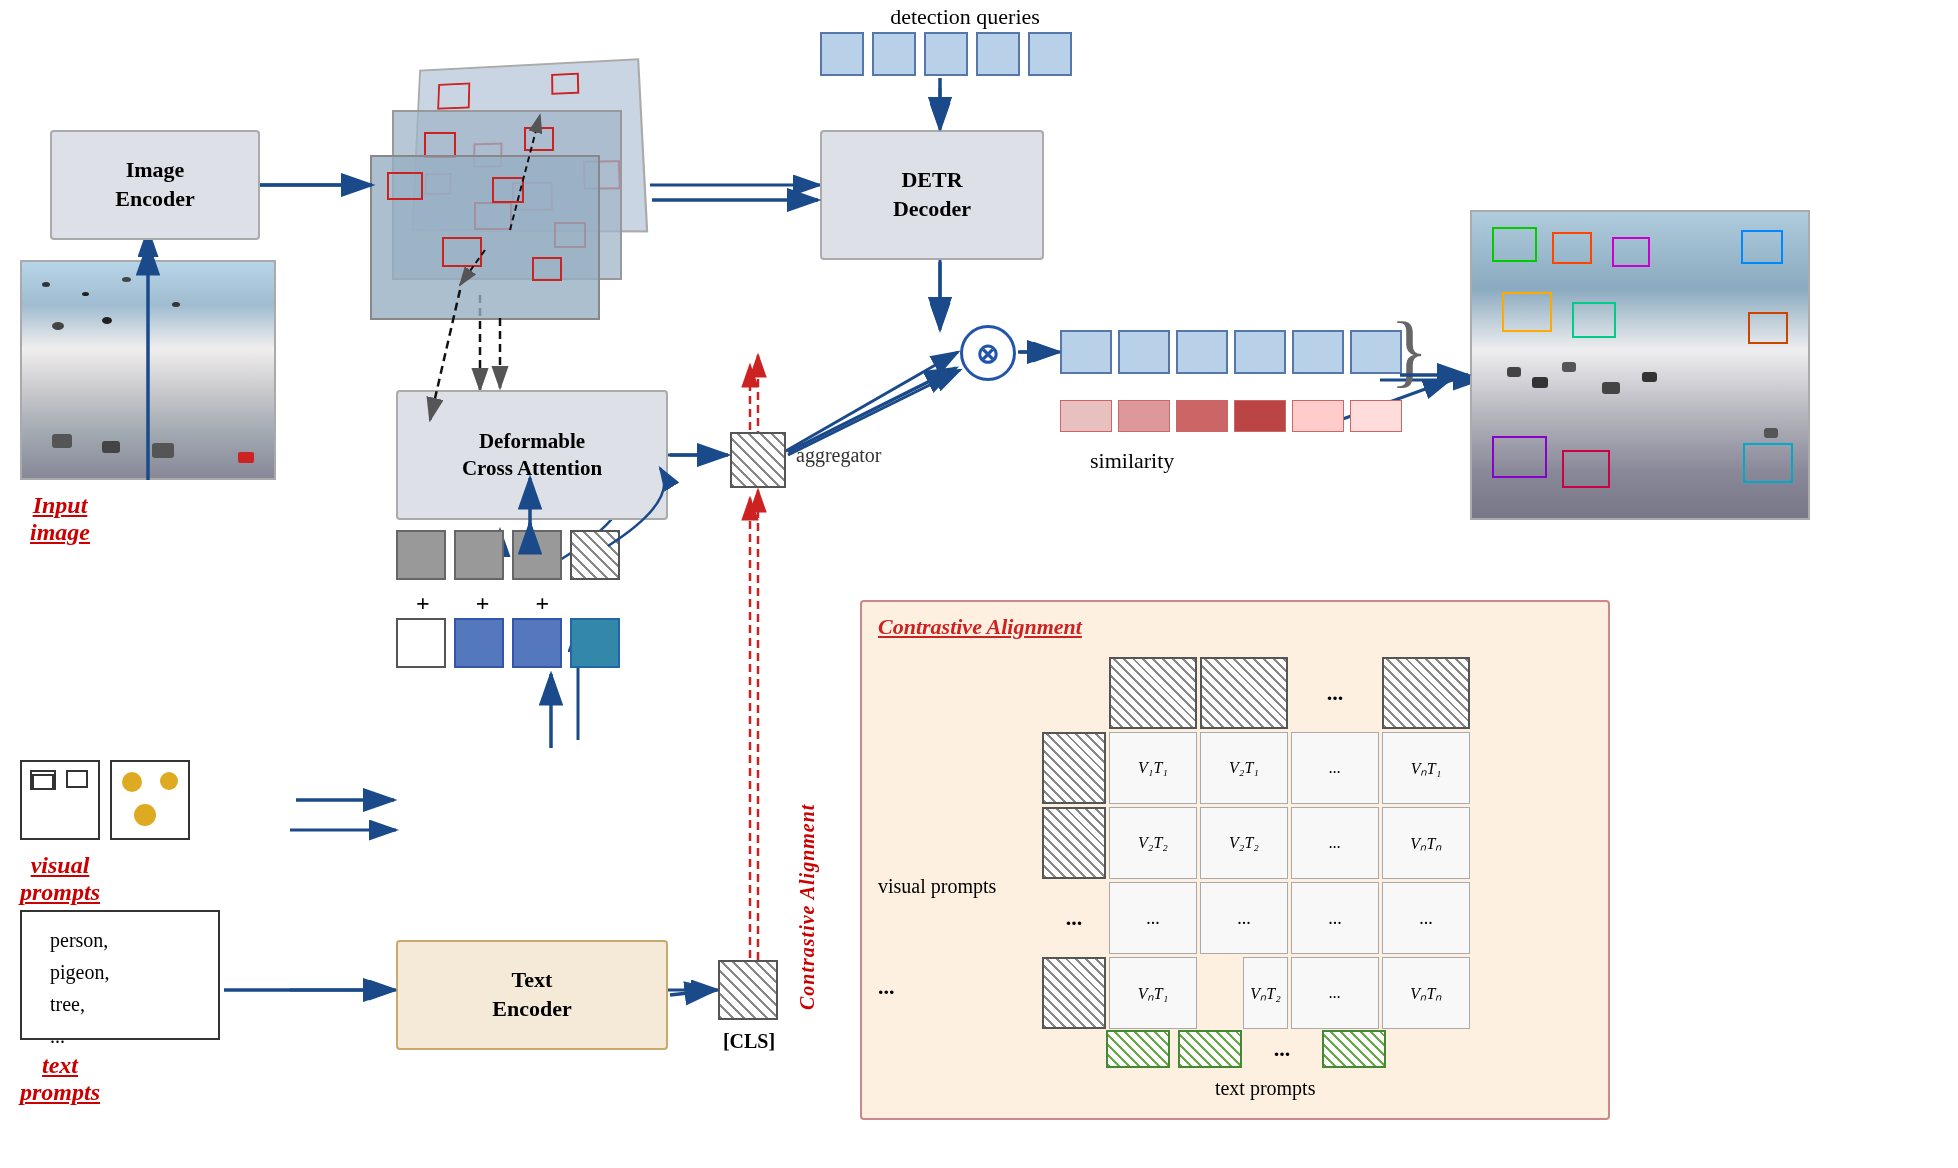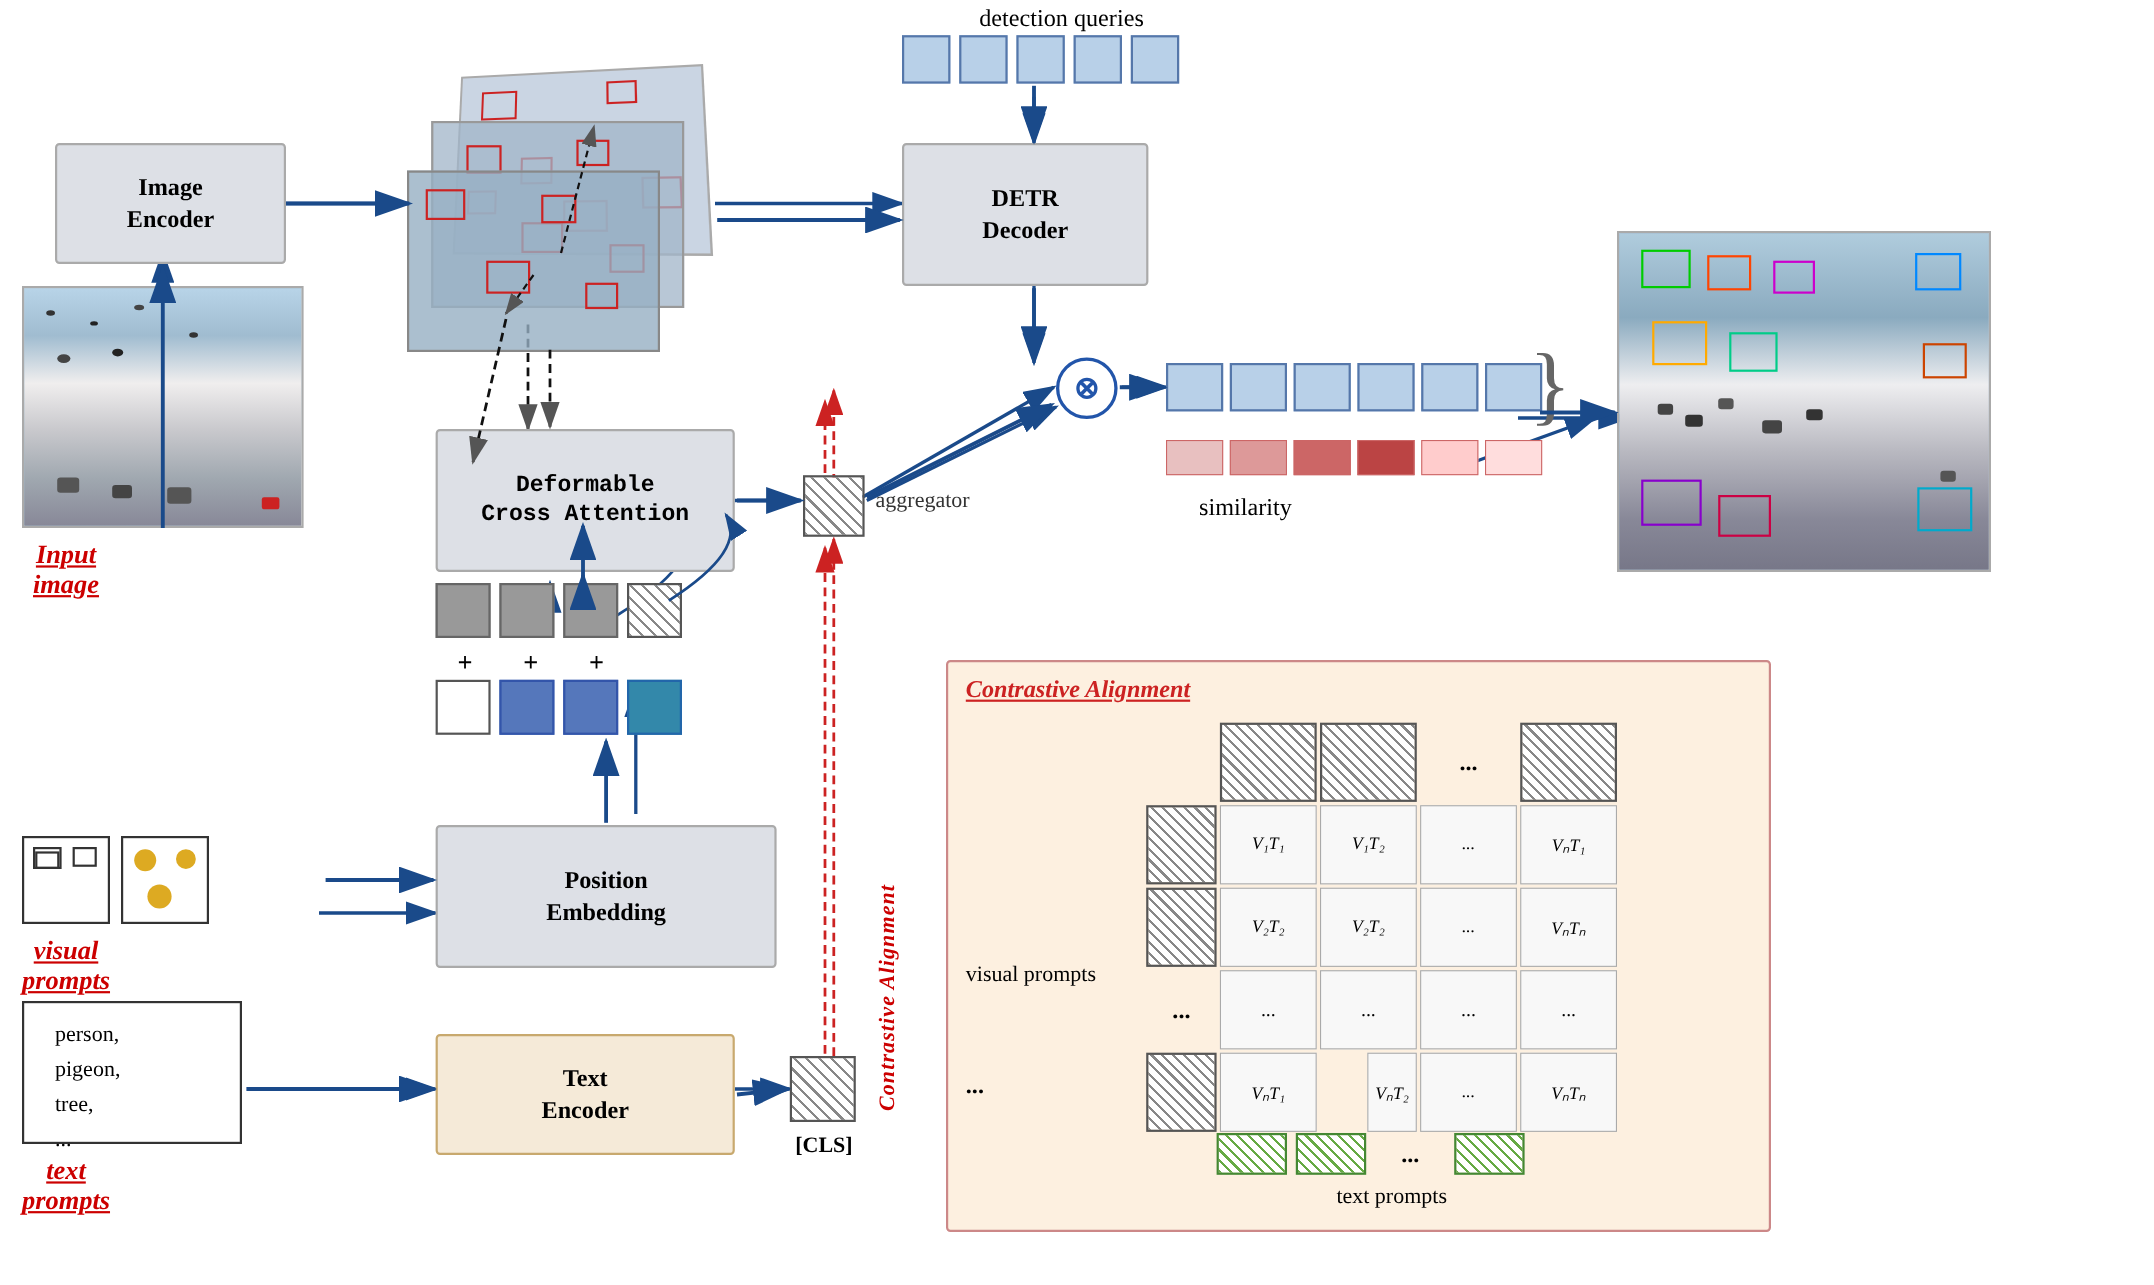--- a/index.html
+++ b/index.html
@@ -358,21 +358,21 @@
     <div class="sim-sq" style="background:#ffdddd;"></div>
   </div>
   <div class="sim-label" style="left:1090px; top:448px;">
     <span>similarity</span>
   </div>
 
   <div class="otimes" style="left:960px; top:325px;">
     <span>⊗</span>
   </div>
 
-  <div class="box box-light-gray" style="left:396px; top:390px; width:272px; height:130px;font-family:Liberation Mono, monospace;">
+  <div class="box box-light-gray" style="left:396px; top:390px; width:272px; height:130px;">
     <span style="white-space:pre-line; font-size:21px;">Deformable
 Cross Attention</span>
   </div>
 
   <div class="hatch-sq" style="left:730px; top:432px; width:56px; height:56px;"></div>
   <div style="position:absolute; left:796px; top:444px; font-size:20px; color:#333;">
     <span>aggregator</span>
   </div>
 
   <div style="position:absolute; left:396px; top:530px; display:flex; gap:8px;">
@@ -388,24 +388,20 @@
     <span style="font-size:24px;font-weight:bold; margin-left:16px;">+</span>
   </div>
 
   <div style="position:absolute; left:396px; top:618px; display:flex; gap:8px;">
     <div style="width:50px;height:50px;background:white;border:2px solid #555;"></div>
     <div style="width:50px;height:50px;background:#5577bb;border:2px solid #3355aa;"></div>
     <div style="width:50px;height:50px;background:#5577bb;border:2px solid #3355aa;"></div>
     <div style="width:50px;height:50px;background:#3388aa;border:2px solid #2266aa;"></div>
   </div>
 
-  <div class="box box-light-gray" style="left:396px; top:750px; width:310px; height:130px;">
-    <span style="white-space:pre-line; font-size:22px;">Position
-Embedding</span>
-  </div>
 
   <div class="box box-beige" style="left:396px; top:940px; width:272px; height:110px;">
     <span style="white-space:pre-line; font-size:22px;">Text
 Encoder</span>
   </div>
 
   <div class="hatch-sq" style="left:718px; top:960px; width:60px; height:60px;"></div>
   <div class="cls-label" style="left:704px; top:1030px; width:90px;">
     <span>[CLS]</span>
   </div>
@@ -498,21 +494,21 @@
 
       <div style="border:none; background:transparent;"></div>
 
       <div style="background:repeating-linear-gradient(45deg,#888,#888 2px,white 2px,white 7px); border:2px solid #555;"></div>
       <div style="background:repeating-linear-gradient(45deg,#888,#888 2px,white 2px,white 7px); border:2px solid #555;"></div>
       <div style="display:flex;align-items:center;justify-content:center;font-size:22px;font-weight:bold;">...</div>
       <div style="background:repeating-linear-gradient(45deg,#888,#888 2px,white 2px,white 7px); border:2px solid #555;"></div>
 
       <div style="background:repeating-linear-gradient(45deg,#888,#888 2px,white 2px,white 7px); border:2px solid #555;"></div>
       <div style="border:1.5px solid #aaa; background:#f8f8f8; display:flex;align-items:center;justify-content:center; font-size:16px; font-style:italic;">V₁T₁</div>
-      <div style="border:1.5px solid #aaa; background:#f8f8f8; display:flex;align-items:center;justify-content:center; font-size:16px; font-style:italic;">V₁T₂</div>
+      <div style="border:1.5px solid #aaa; background:#f8f8f8; display:flex;align-items:center;justify-content:center; font-size:16px; font-style:italic;">V₂T₁</div>
       <div style="border:1.5px solid #aaa; background:#f8f8f8; display:flex;align-items:center;justify-content:center; font-size:16px; font-style:italic;">...</div>
       <div style="border:1.5px solid #aaa; background:#f8f8f8; display:flex;align-items:center;justify-content:center; font-size:16px; font-style:italic;">VₙT₁</div>
 
       <div style="background:repeating-linear-gradient(45deg,#888,#888 2px,white 2px,white 7px); border:2px solid #555;"></div>
       <div style="border:1.5px solid #aaa; background:#f8f8f8; display:flex;align-items:center;justify-content:center; font-size:16px; font-style:italic;">V₂T₂</div>
       <div style="border:1.5px solid #aaa; background:#f8f8f8; display:flex;align-items:center;justify-content:center; font-size:16px; font-style:italic;">V₂T₂</div>
       <div style="border:1.5px solid #aaa; background:#f8f8f8; display:flex;align-items:center;justify-content:center; font-size:16px; font-style:italic;">...</div>
       <div style="border:1.5px solid #aaa; background:#f8f8f8; display:flex;align-items:center;justify-content:center; font-size:16px; font-style:italic;">VₙTₙ</div>
 
       <div style="border:none; background:transparent; display:flex;align-items:center;justify-content:center;font-size:22px;font-weight:bold;">...</div>

